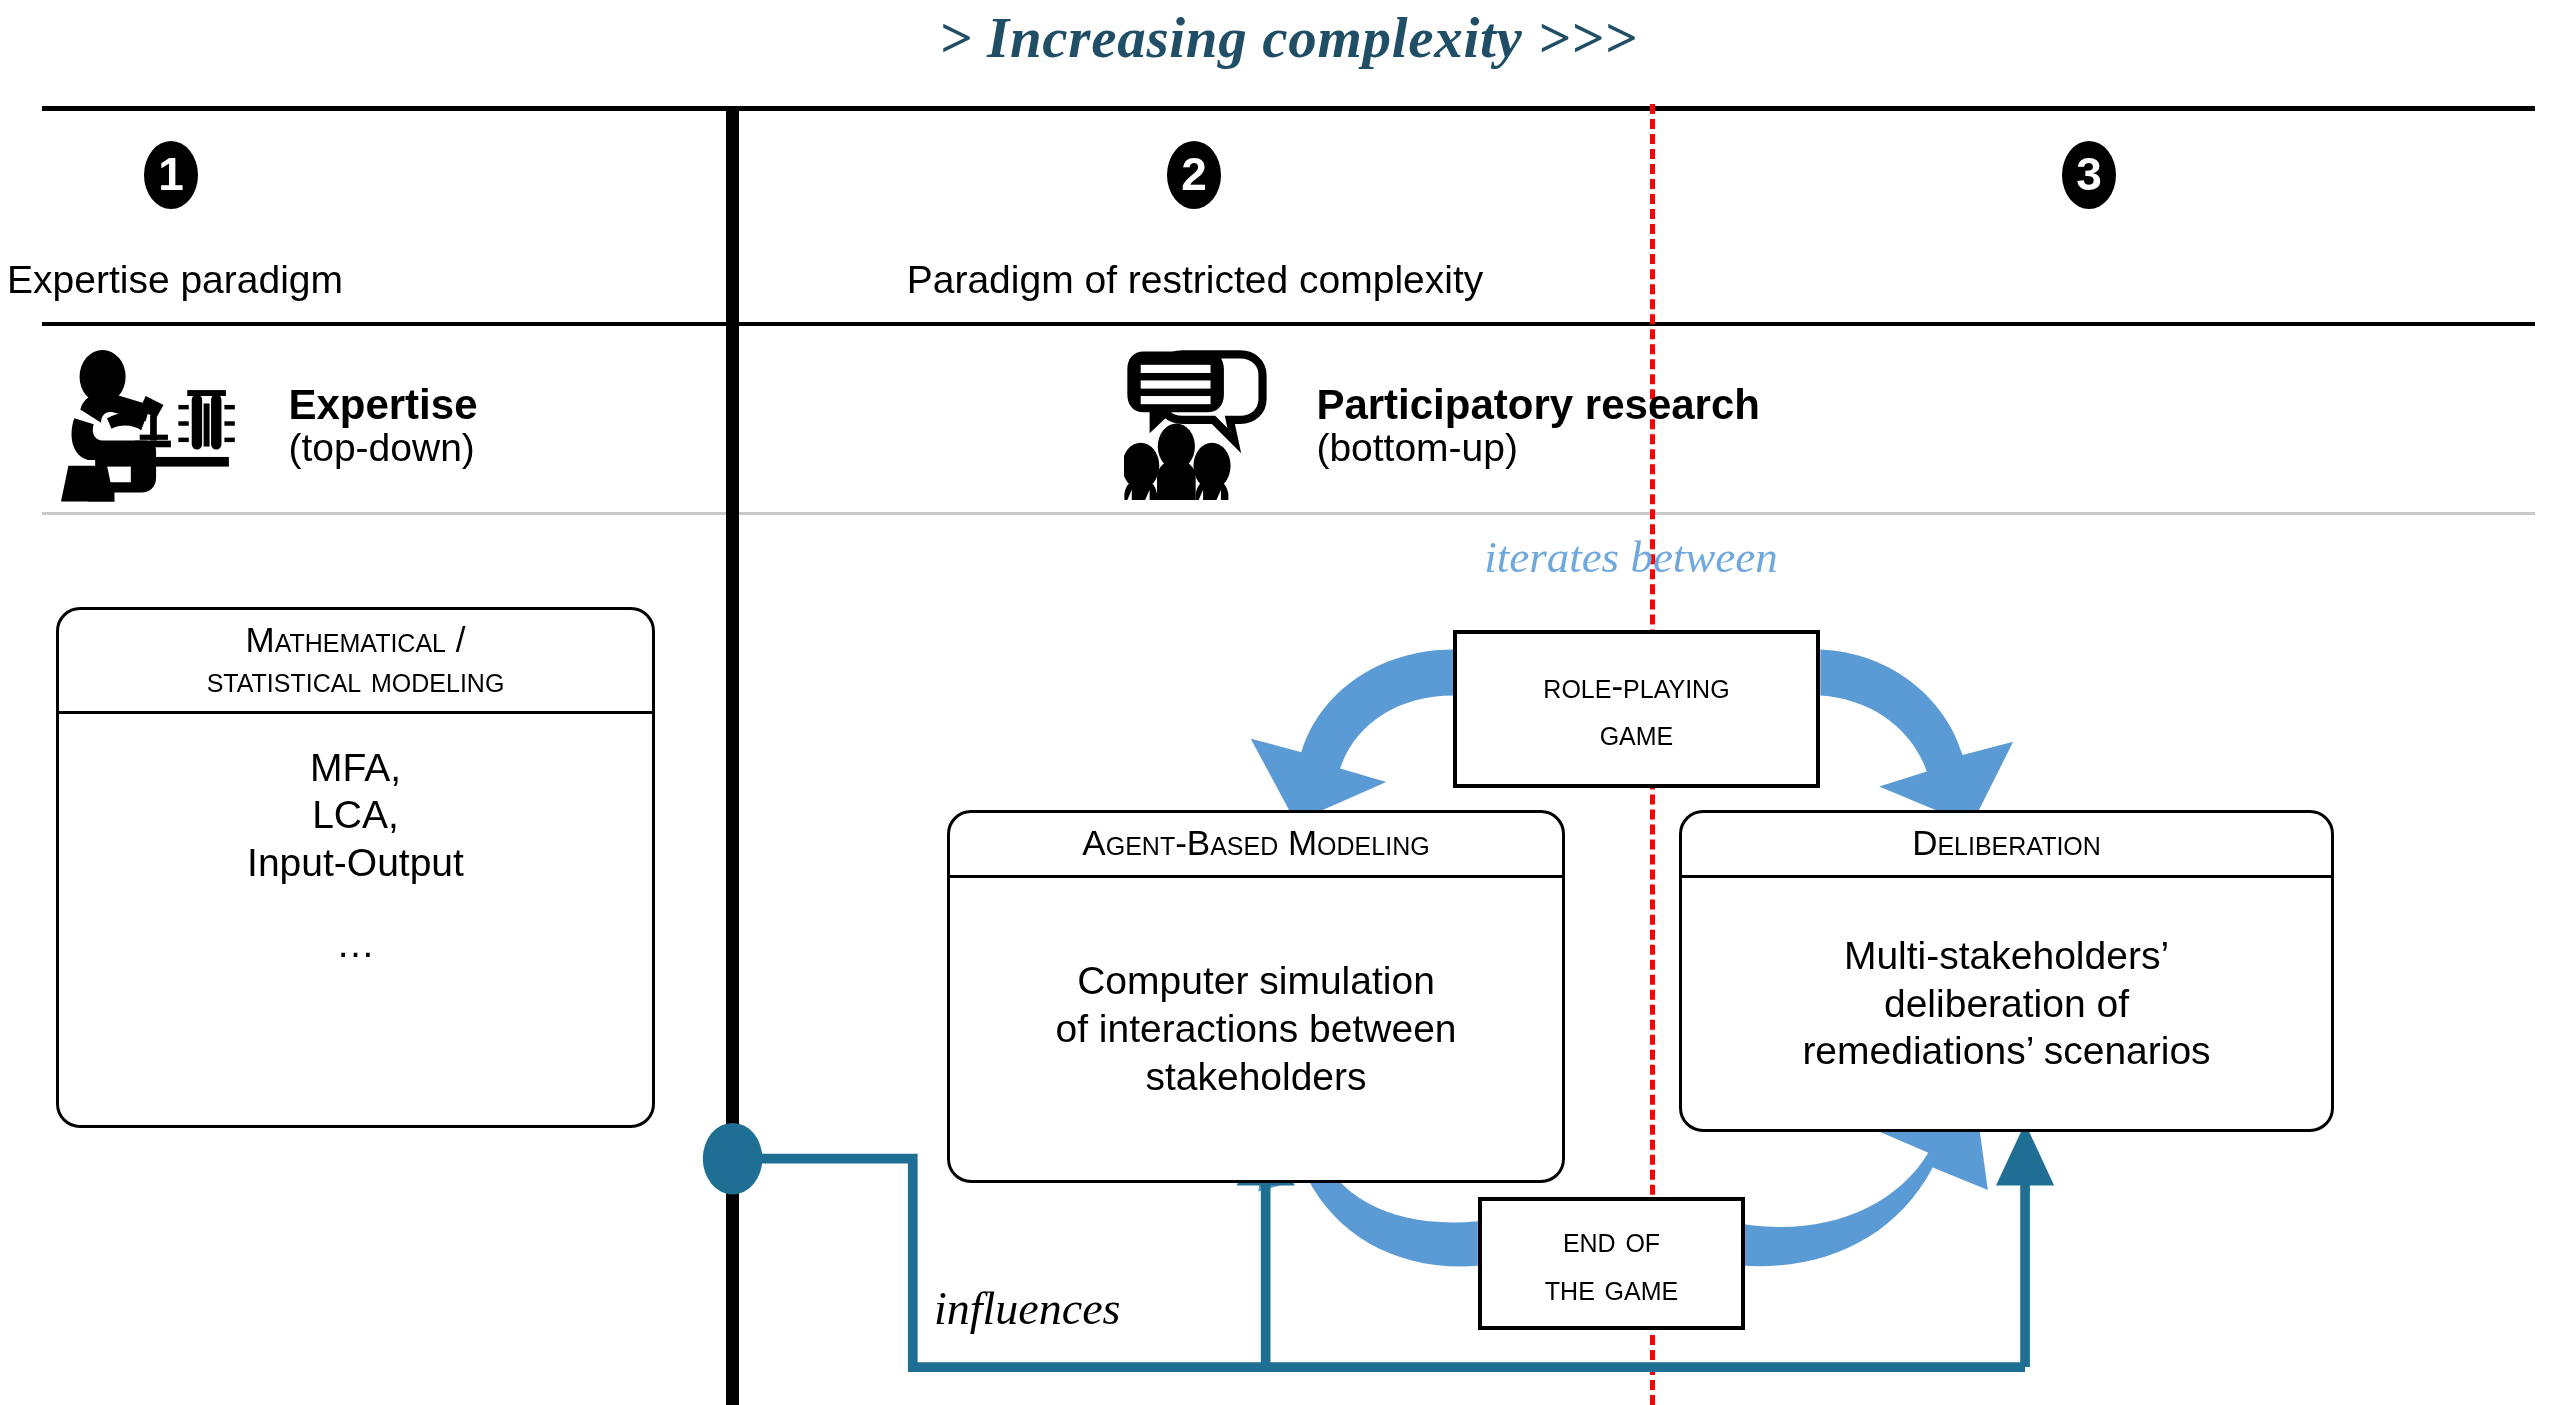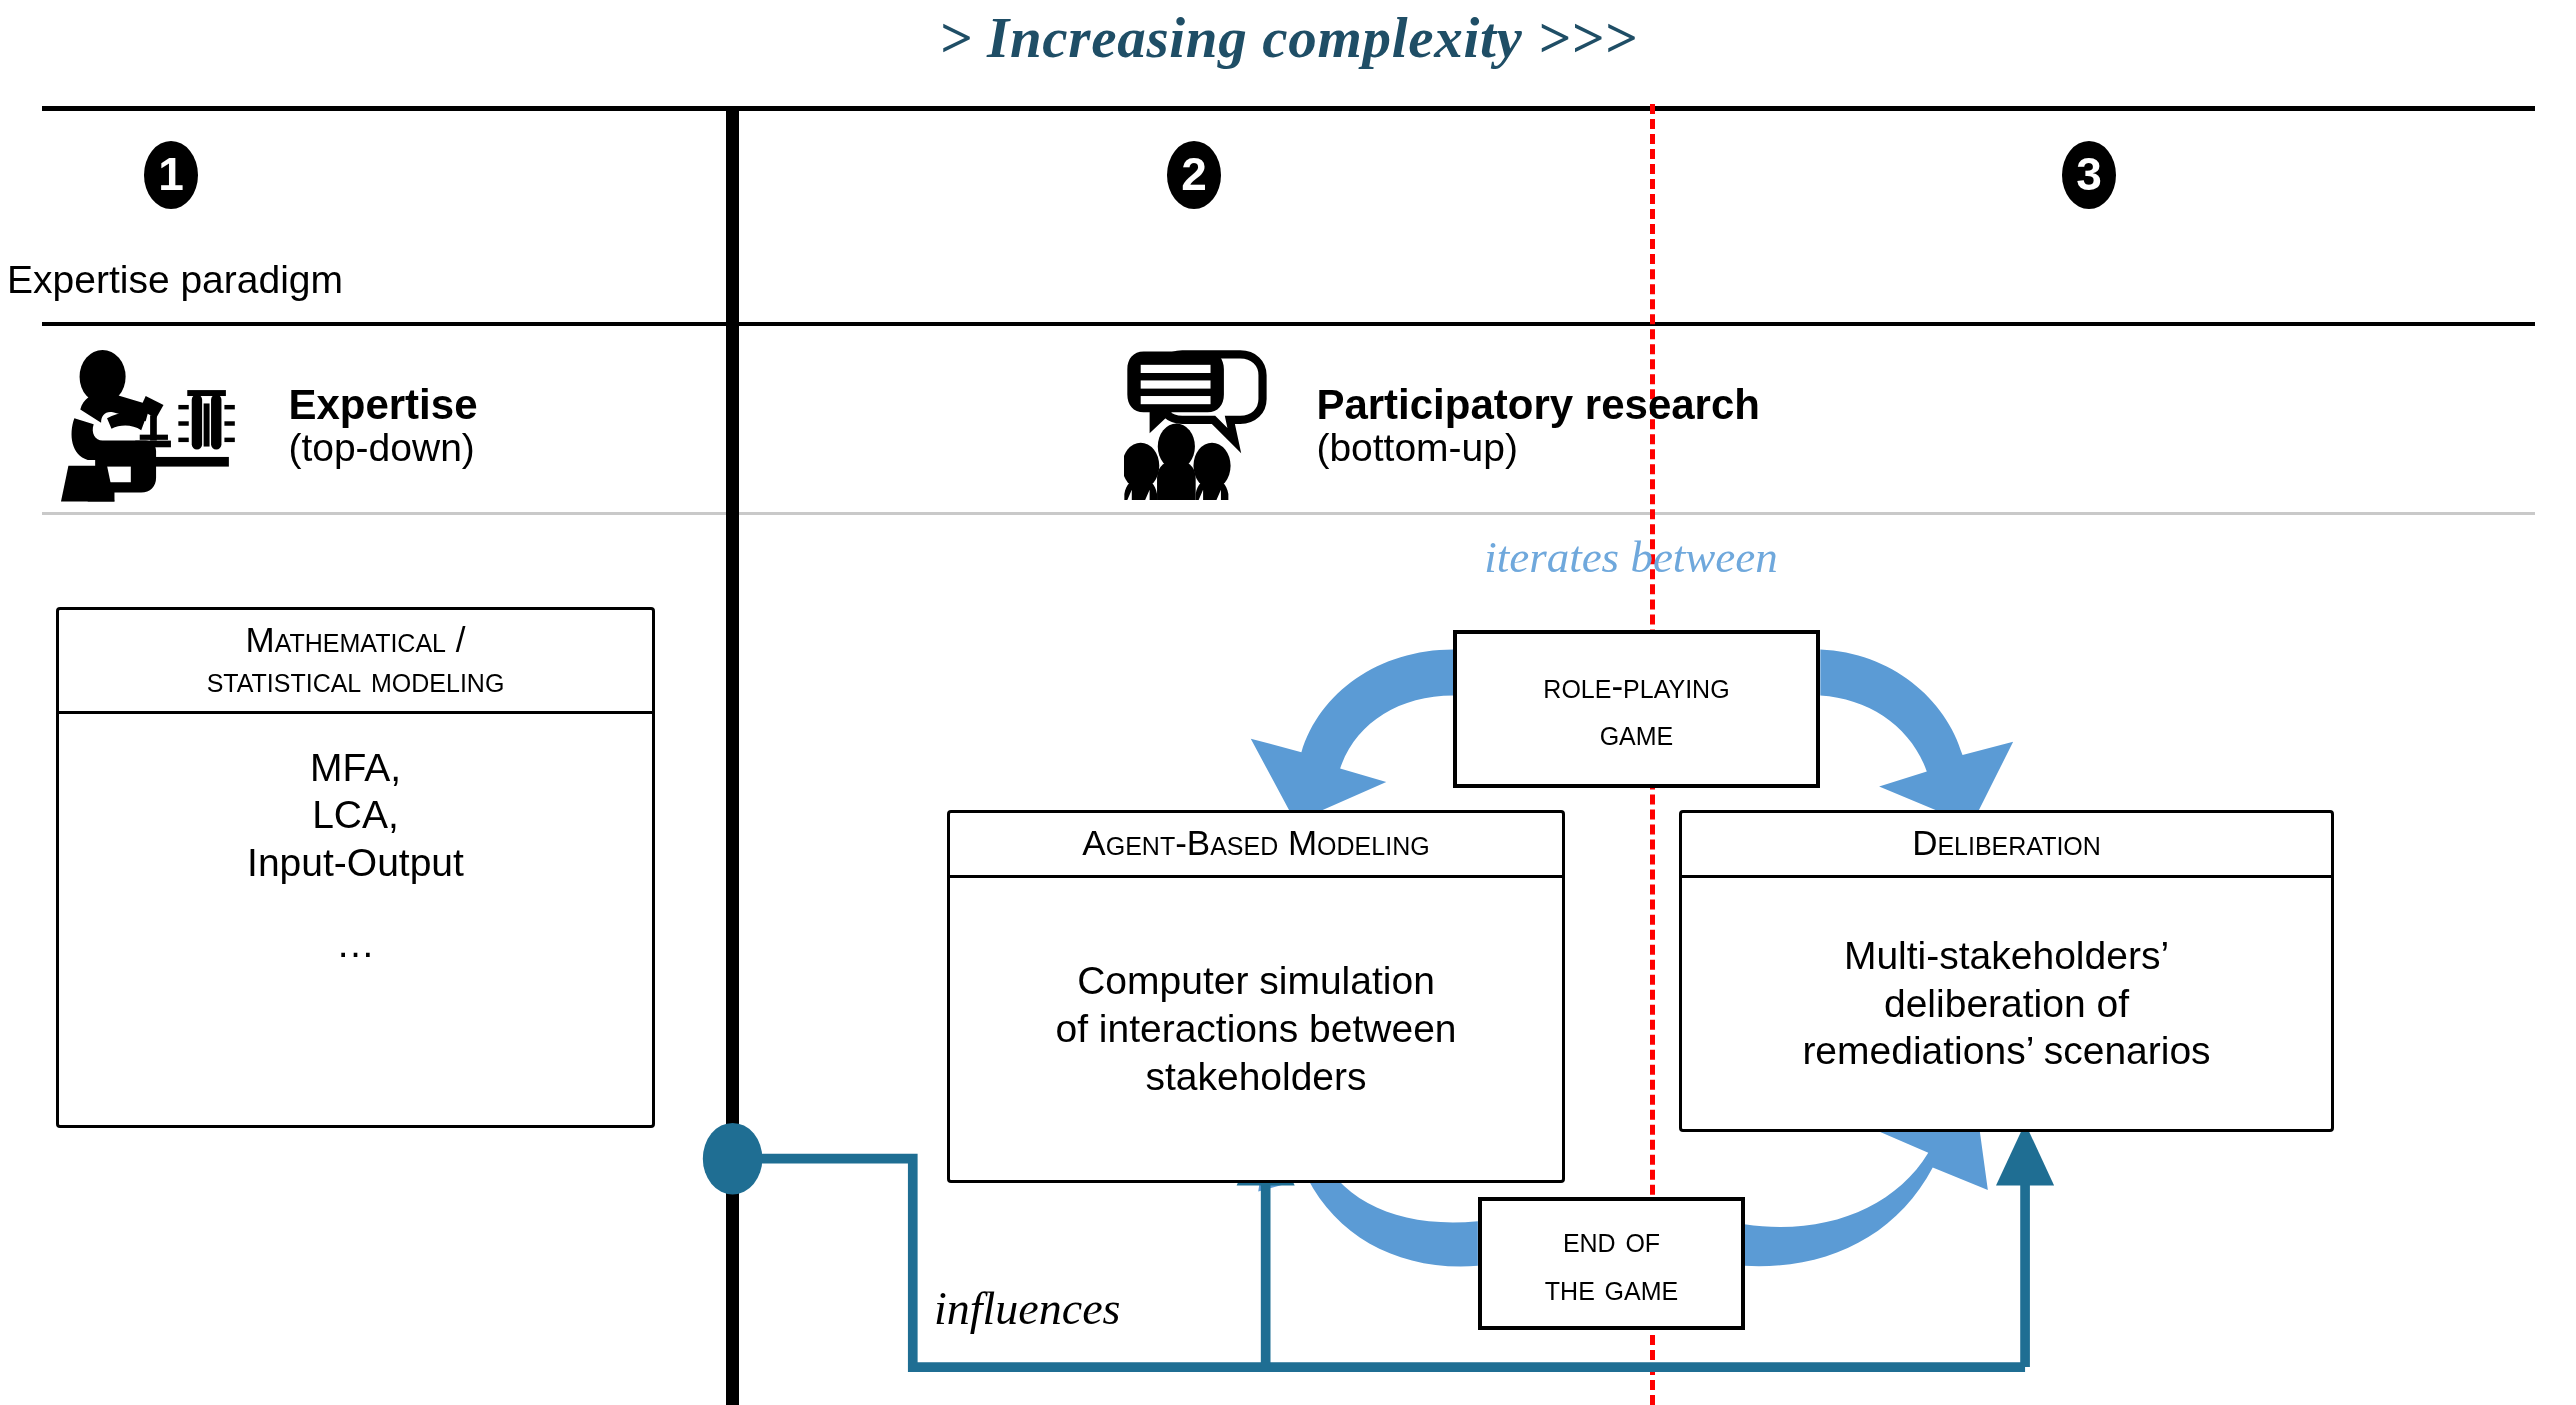--- a/index.html
+++ b/index.html
@@ -58,21 +58,21 @@
   #partic-wrap{left:1124px;top:344px;width:953px;height:164px;}
 
   .approach{display:flex;align-items:center;}
   .approach .icon{flex:0 0 auto;}
   .approach .txt{margin-left:13.4px;}
   .approach .ttl{font-size:42px;font-weight:bold;line-height:1.05;white-space:nowrap;}
   .approach .sub{font-size:39px;line-height:1.1;white-space:nowrap;}
 
   
   .rbox{
-    border:3.7px solid #000;border-radius:4px;background:#fff;
+    border:3.7px solid #000;border-radius:24px;background:#fff;
     box-sizing:border-box;overflow:hidden;
     display:flex;flex-direction:column;
   }
   .rbox .rhead{
     text-align:center;border-bottom:3px solid #000;
     padding:10.4px 7.4px 12px 7.4px;
     font-size:35px;line-height:1.12;
     font-variant:small-caps;text-transform:lowercase;
     white-space:pre-line;
   }
@@ -125,20 +125,21 @@
   <div class="abs hrule" id="rule-mid"></div>
   <div class="abs" id="rule-light"></div>
   <div class="abs" id="divider-black"></div>
   <div class="abs" id="divider-red"></div>
 
   <div class="abs numbadge" id="num1">1</div>
   <div class="abs numbadge" id="num2">2</div>
   <div class="abs numbadge" id="num3">3</div>
 
   <div class="abs colhead" id="head1">Expertise paradigm</div>
+  <div class="abs colhead" id="head2">Paradigm of restricted complexity</div>
 
   <div class="abs approach" id="expertise-wrap">
     <span class="icon">
       <svg width="223" height="156" viewBox="0 0 300 210">
 
         <path d="M22 160 L74 160 L84 208 L12 208 Z" fill="#000"></path>
 
         <path d="M30 96 C22 118 26 146 48 152 L106 152 L106 182 L58 182
                  C52 182 48 186 48 192 L48 208 L84 208 L84 196 L120 196
                  C132 196 140 188 140 176 L140 140 C140 132 134 126 126 126

